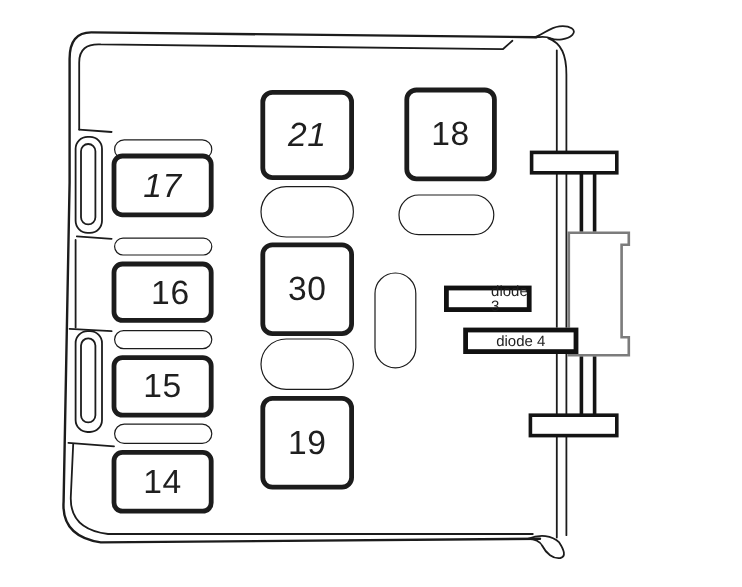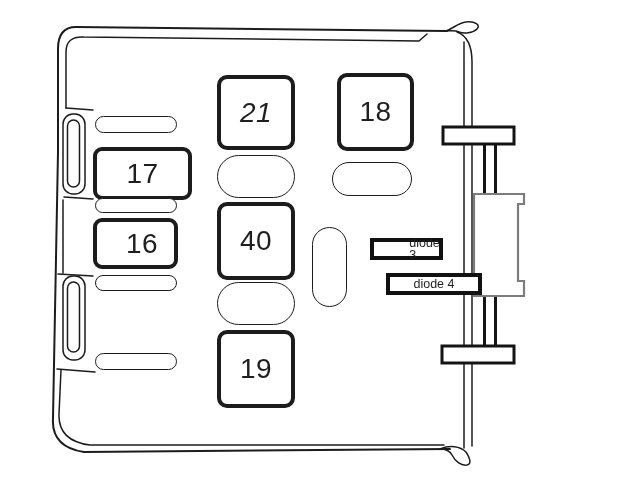--- a/index.html
+++ b/index.html
@@ -27,21 +27,21 @@
   .oval{border-radius:22px;}
   .vcap{border-radius:18px;}
   .diode{
     position:absolute;box-sizing:border-box;background:#fff;
     border:4px solid #111111;
     display:flex;align-items:center;justify-content:center;
     font-size:12.5px;line-height:1;
   }
   
   #f18{left:93px;top:58px;width:85px;height:54px;}
-  #f17{left:93px;top:147px;width:99px;height:53px;}
+  #f17{left:93px;top:128px;width:85px;height:53px;font-style:italic;}
   #f16{left:93px;top:218px;width:85px;height:51px;padding-left:13px;}
   #f15{left:93px;top:296px;width:85px;height:52px;}
   #f14{left:93px;top:375px;width:85px;height:53px;}
   
   #p1{left:95px;top:116px;width:82px;height:17px;}
   #p2{left:95px;top:198px;width:82px;height:15px;}
   #p3{left:95px;top:275px;width:82px;height:16px;}
   #p4{left:95px;top:353px;width:82px;height:17px;}
   
   #r21{left:217px;top:75px;width:78px;height:75px;font-style:italic;}
@@ -101,25 +101,27 @@
 
     <rect x="443" y="127" width="71" height="17" fill="#ffffff" stroke="#141414" stroke-width="3"></rect>
     <rect x="442" y="346" width="72" height="17" fill="#ffffff" stroke="#141414" stroke-width="3"></rect>
   </svg>
 
   <div id="p1" class="pill"></div>
   <div id="f17" class="fuse">17</div>
   <div id="p2" class="pill"></div>
   <div id="f16" class="fuse">16</div>
   <div id="p3" class="pill"></div>
+  <div id="f15" class="fuse">15</div>
   <div id="p4" class="pill"></div>
+  <div id="f14" class="fuse">14</div>
 
   <div id="r21" class="relay">21</div>
   <div id="o1" class="oval"></div>
-  <div id="r20" class="relay">40</div>
+  <div id="r20" class="relay">30</div>
   <div id="o2" class="oval"></div>
   <div id="r19" class="relay">19</div>
 
   <div id="r23" class="relay">18</div>
   <div id="po23" class="pill"></div>
   <div id="cap" class="vcap"></div>
   <div id="d3" class="diode">diode 3</div>
   <div id="d4" class="diode">diode 4</div>
 
 </div>

